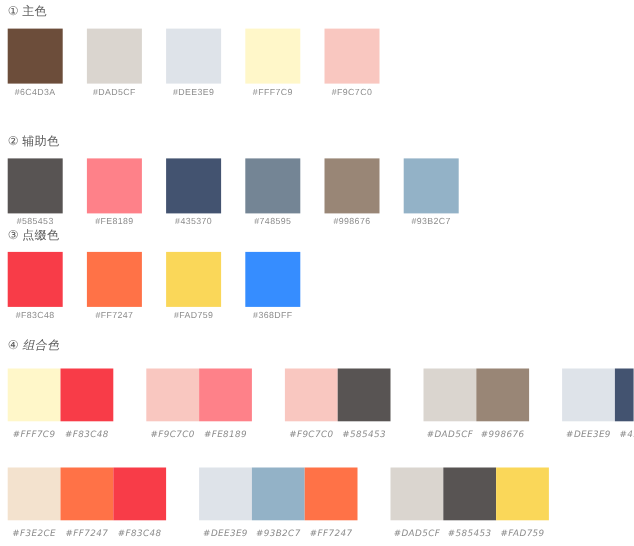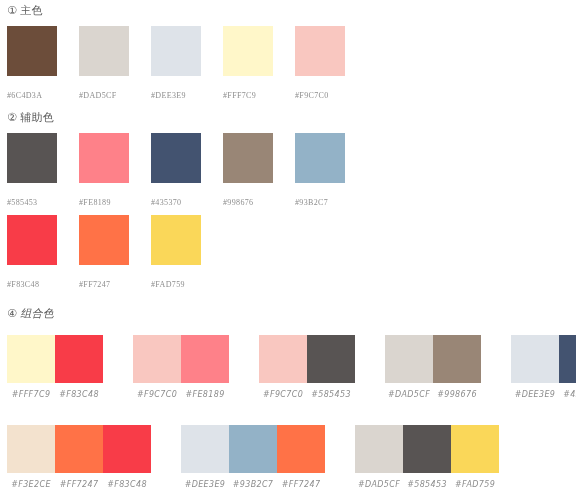--- a/index.html
+++ b/index.html
@@ -46,28 +46,29 @@
     width: 72px;
     display: flex;
     flex-direction: column;
     align-items: flex-start;
   }
   .swatch-box {
     width: 50px;
     height: 50px;
   }
   .swatch-label {
-    margin-top: 15px;
+    margin-top: 3px;
     font-size: 8px;
     color: #8d8d8d;
     letter-spacing: 0.35px;
     line-height: 10px;
     white-space: nowrap;
     width: 50px;
-    font-family: Liberation Serif, serif;
+    text-align: center;
+    font-family: Liberation Sans, sans-serif;
   }
 
   
   .combo-row {
     display: flex;
     padding-left: 7px;
     padding-top: 8px;
   }
   .combo-group { margin-right: 30px; }
   .combo-bars { display: flex; }
@@ -82,21 +83,21 @@
     line-height: 10px;
     white-space: nowrap;
     text-align: center;
     font-family: "DejaVu Sans", "Liberation Sans", sans-serif;
   }
   .combo-label.two  { width: 48px; }
   .combo-label.three{ width: 48px; }
 
   
   #sec1 { position: absolute; left: 0;  top: 4px;   }
-  #sec2 { position: absolute; left: 0;  top: 111px; }
+  #sec2 { position: absolute; left: 0;  top: 122px; }
   #sec3 { position: absolute; left: 0;  top: 207px; }
   #sec4 { position: absolute; left: 0;  top: 307px; font-style: italic; }
 
   #combo-row-1 { position: absolute; left: 0; top: 20px; }
   #combo-row-2 { position: absolute; left: 0; top: 110px; }
 </style>
 </head>
 <body>
 
 <div class="page">
@@ -140,43 +141,54 @@
         </div>
         <div class="swatch-cell">
           <div class="swatch-box" style="background: rgb(254, 129, 137);"></div>
           <div class="swatch-label">#FE8189</div>
         </div>
         <div class="swatch-cell">
           <div class="swatch-box" style="background: rgb(67, 83, 112);"></div>
           <div class="swatch-label">#435370</div>
         </div>
         <div class="swatch-cell">
+          <div class="swatch-box" style="background: rgb(116, 133, 149);"></div>
+          <div class="swatch-label">#748595</div>
+        </div>
+        <div class="swatch-cell">
           <div class="swatch-box" style="background: rgb(153, 134, 118);"></div>
           <div class="swatch-label">#998676</div>
         </div>
         <div class="swatch-cell">
           <div class="swatch-box" style="background: rgb(147, 178, 199);"></div>
           <div class="swatch-label">#93B2C7</div>
         </div>
       </div>
   </div>
 
   <div class="section" id="sec3">
+    <div class="sec-head">
+      <span class="num">③</span><span>点缀色</span>
+    </div>
     <div class="swatch-row" id="sec3-row">
         <div class="swatch-cell">
           <div class="swatch-box" style="background: rgb(248, 60, 72);"></div>
           <div class="swatch-label">#F83C48</div>
         </div>
         <div class="swatch-cell">
           <div class="swatch-box" style="background: rgb(255, 114, 71);"></div>
           <div class="swatch-label">#FF7247</div>
         </div>
         <div class="swatch-cell">
           <div class="swatch-box" style="background: rgb(250, 215, 89);"></div>
           <div class="swatch-label">#FAD759</div>
+        </div>
+        <div class="swatch-cell">
+          <div class="swatch-box" style="background: rgb(54, 141, 255);"></div>
+          <div class="swatch-label">#368DFF</div>
         </div>
       </div>
   </div>
 
   <div class="section" id="sec4">
     <div class="sec-head">
       <span class="num">④</span><span>组合色</span>
     </div>
     <div class="combo-row" id="combo-row-1">
         <div class="combo-group">

